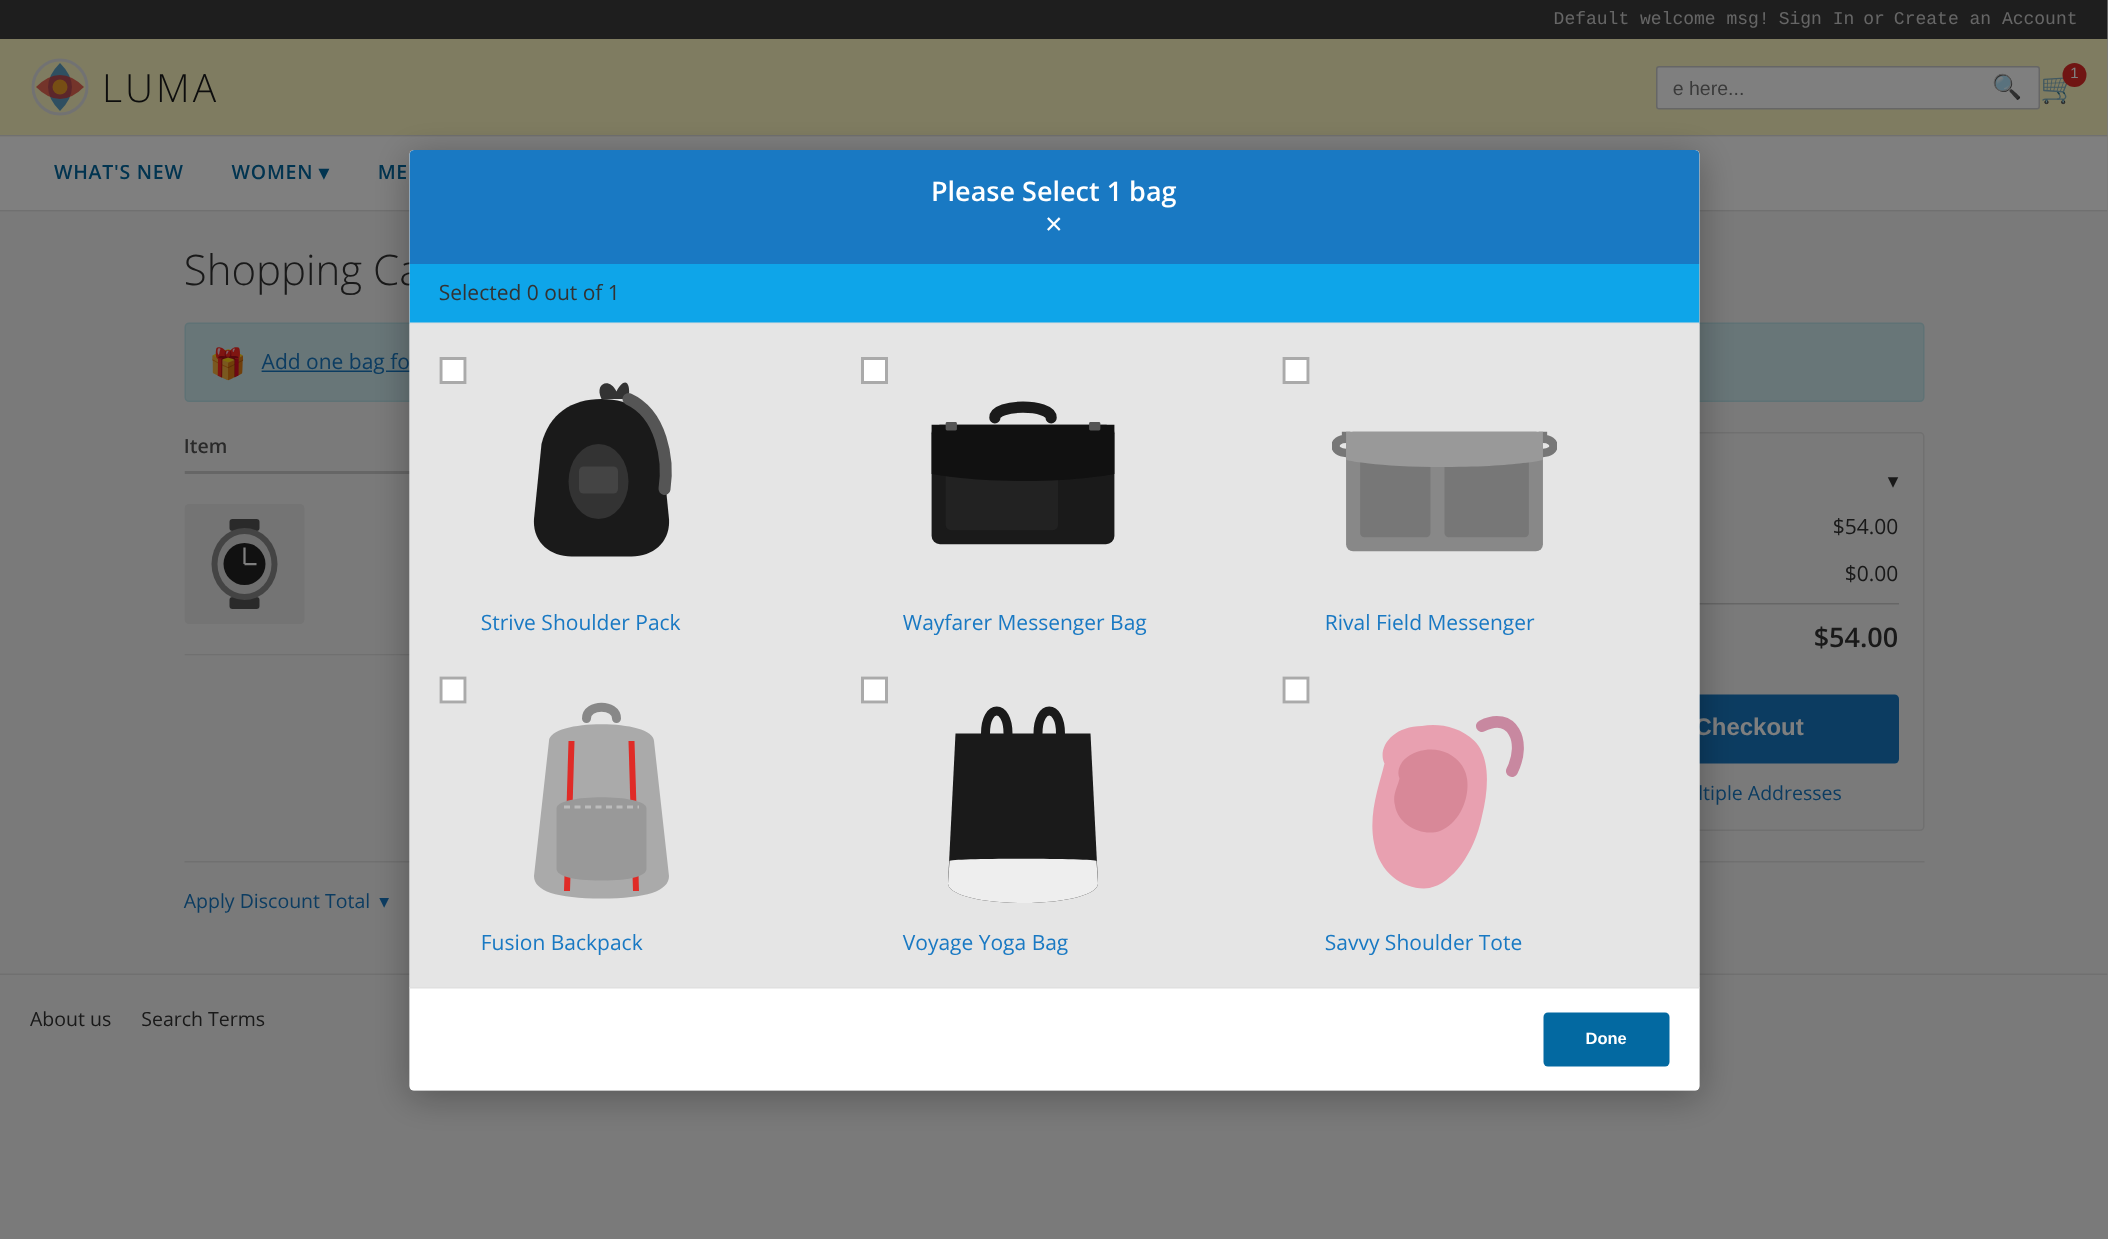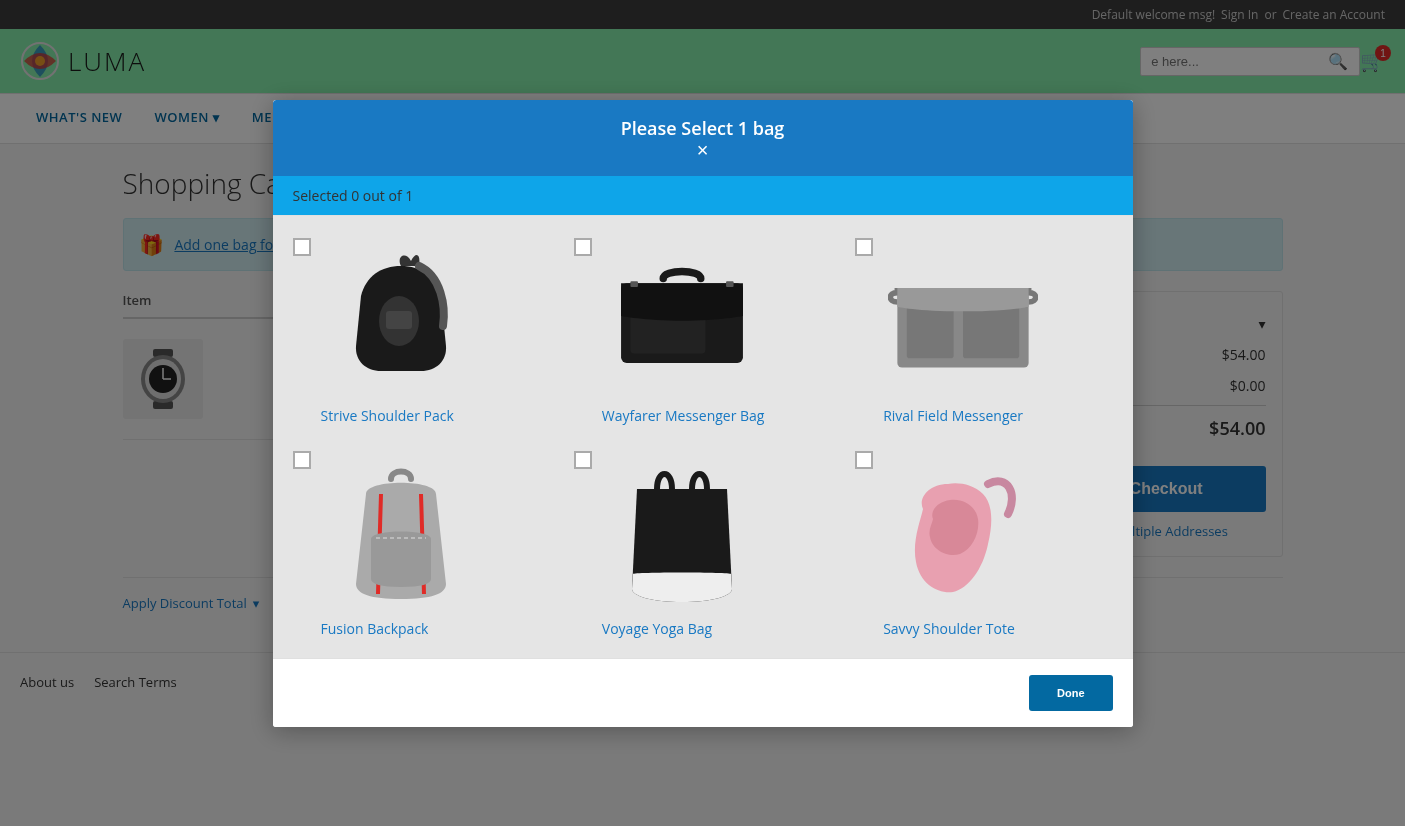--- a/index.html
+++ b/index.html
@@ -7,42 +7,43 @@
 
     
     .top-bar {
       background: #3d3d3d;
       color: #ccc;
       font-size: 12px;
       padding: 6px 20px;
       display: flex;
       justify-content: flex-end;
       gap: 6px;
+      font-family: Liberation Mono, monospace;
     }
     .top-bar a { color: #ccc; text-decoration: none; }
 
     
     .header {
-      background: #86efac;
+      background: #fef9c3;
       padding: 12px 20px;
       display: flex;
       align-items: center;
       justify-content: space-between;
       border-bottom: 1px solid #e0e0e0;
     }
     .logo { display: flex; align-items: center; gap: 8px; }
     .logo-icon { width: 40px; height: 40px; }
     .logo-text { font-size: 26px; font-weight: 300; color: #1a1a1a; letter-spacing: 2px; }
     .header-right { display: flex; align-items: center; gap: 12px; }
     .search-box {
       border: 1px solid #ccc;
       border-radius: 2px;
       padding: 6px 10px;
       font-size: 13px;
-      width: 220px;
+      width: 256px;
       color: #999;
     }
     .search-btn {
       background: none;
       border: none;
       cursor: pointer;
       color: #555;
       font-size: 16px;
       margin-left: -32px;
     }

